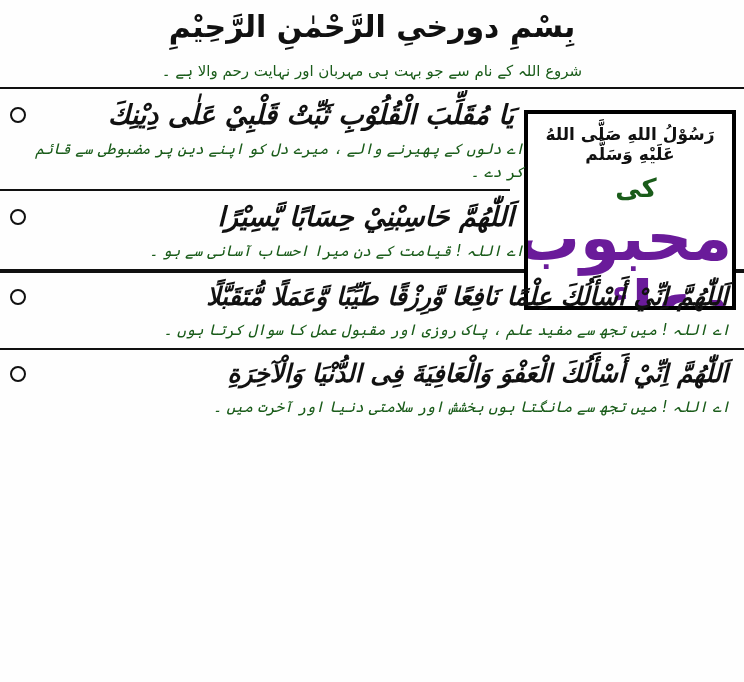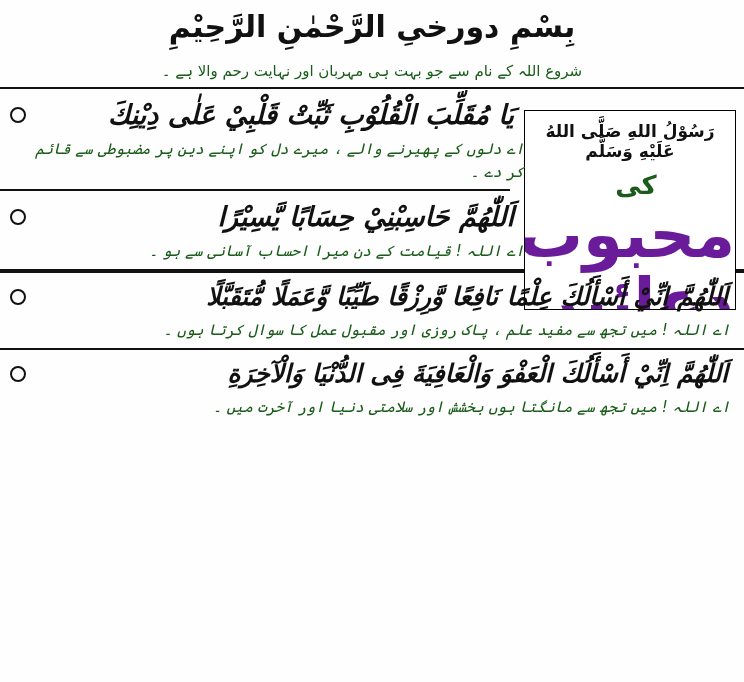--- a/index.html
+++ b/index.html
@@ -51,21 +51,21 @@
     margin: 6px 0 0 0;
   }
 
   
   .title-box {
     position: absolute;
     right: 8px;
     top: 110px;
     width: 212px;
     height: 200px;
-    border: 1px solid #000000;
+    border: 4px solid #000000;
     box-sizing: border-box;
     text-align: center;
     background: #ffffff;
     overflow: hidden;
   }
   .title-line1 {
     direction: rtl;
     color: #111111;
     font-size: 17px;
     font-weight: bold;

